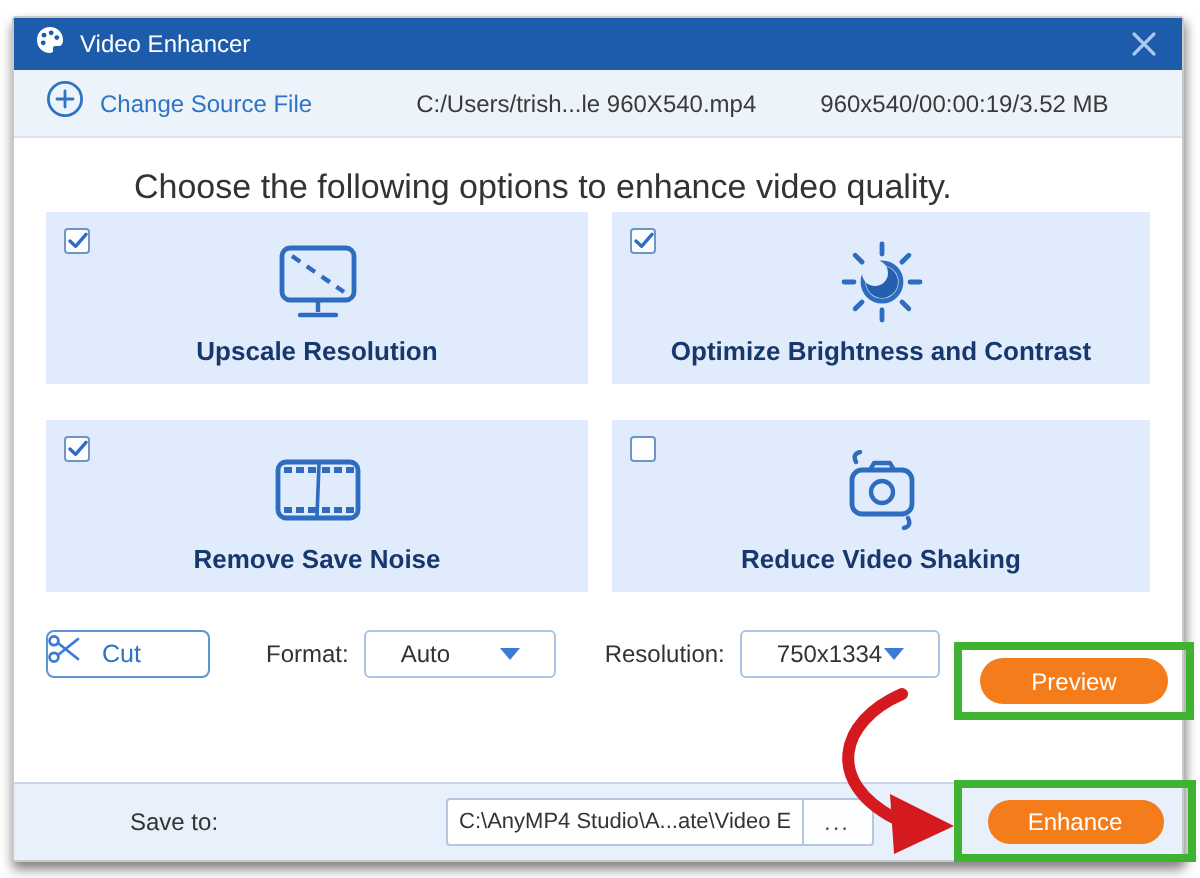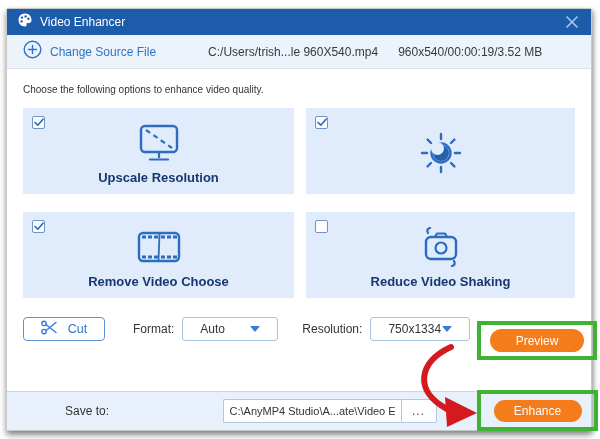--- a/index.html
+++ b/index.html
@@ -15,36 +15,36 @@
   .titlebar { height:26px; background:#1d5bab; display:flex; align-items:center; padding:8px 10px; }
   .titlebar .app-title { color:#ffffff; font-size:12px; margin-left:7px; }
   .titlebar .spacer { flex:1; }
   .close-btn { width:18px; height:18px; display:flex; align-items:center; justify-content:center; cursor:pointer; }
 
   
   .header { height:34px; background:#edf3fb; border-bottom:1px solid #d9e2ee; display:flex; align-items:center; padding:4px 16px; }
   .change-source { display:flex; align-items:center; cursor:pointer; }
   .change-source span.lbl { color:#2e74c4; font-size:12px; margin-left:8px; }
   .file-path { font-size:12px; color:#3a3a3a; margin-left:52px; }
-  .file-info { font-size:12px; color:#3a3a3a; margin-left:20px; }
+  .file-info { font-size:12px; color:#3a3a3a; margin-left:32px; }
 
   
   .main { padding:0 16px; }
-  .instruction { margin-top:15px; font-size:10px; color:#333; }
-  .cards { margin-top:13px; display:grid; grid-template-columns:271px 1fr; column-gap:12px; row-gap:18px; }
+  .instruction { margin-top:15px; font-size:17px; color:#333;margin-left:44px; }
+  .cards { margin-top:2px; display:grid; grid-template-columns:271px 1fr; column-gap:12px; row-gap:18px; }
   .card { background:#e0ebfb; min-height:86px; position:relative; display:flex; flex-direction:column; align-items:center; justify-content:center; padding-top:4px; }
   .card .cbx { position:absolute; left:9px; top:8px; width:13px; height:13px; background:#fdfeff; border:1px solid #6f95c5; border-radius:2px; display:flex; align-items:center; justify-content:center; cursor:pointer; }
   .card .cbx svg { visibility:hidden; }
   .card .cbx.checked svg { visibility:visible; }
   .card .icon-wrap { height:42px; display:flex; align-items:center; justify-content:center; }
   .card .card-label { margin-top:6px; font-size:13px; font-weight:bold; color:#16386e; }
 
   
   .toolbar { margin-top:18px; display:flex; align-items:center; height:26px; position:relative; }
-  .cut-btn { width:82px; height:24px; background:#fff; border:1px solid #5b95d5; border-radius:4px; display:flex; align-items:center; justify-content:center; gap:10px; cursor:pointer; }
+  .cut-btn { width:82px; height:24px; background:#fff; border:1px solid #5b95d5; border-radius:4px; display:flex; align-items:center; gap:10px; cursor:pointer; }
   .cut-btn .cut-label { color:#2e74c4; font-size:12.5px; }
   .tb-label { font-size:12px; color:#333;text-align:center; }
   .lbl-format { margin-left:28px; }
   .lbl-res { margin-left:24px; }
   .select { height:24px; background:#ffffff; border:1px solid #a9c4e4; border-radius:3px; display:flex; align-items:center; padding:0 17px; margin-left:8px; cursor:pointer; }
   .select .sel-val { font-size:12px; color:#333; }
   .sel-format { width:96px; }
   .sel-res { width:100px; }
   .select .tri { margin-left:auto; width:0; height:0; border-left:5px solid transparent; border-right:5px solid transparent; border-top:6px solid #3a7bd5; }
 
@@ -141,20 +141,21 @@
               <path d="M7.6 7.6 L11 11"></path>
                 <path d="M31 31 L34.4 34.4"></path>
                 <path d="M34.4 7.6 L31 11"></path>
                 <path d="M11 31 L7.6 34.4"></path>
             </g>
             <circle cx="21" cy="21" r="9.5" fill="none" stroke="#2e6cc0" stroke-width="2.4"></circle>
             <circle cx="21" cy="21" r="8" fill="#2460ae"></circle>
             <circle cx="17.5" cy="16.5" r="6.5" fill="#e0ebfb"></circle>
           </svg>
         </span>
+        <span class="card-label">Optimize Brightness and Contrast</span>
       </div>
 
       <div class="card">
         <span class="cbx checked">
           <svg width="10" height="9" viewBox="0 0 10 9">
               <path d="M1 4.5 L3.8 7.2 L9 1.2" fill="none" stroke="#2f6cc4" stroke-width="1.7" stroke-linecap="round" stroke-linejoin="round"></path>
             </svg>
         </span>
         <span class="icon-wrap">
           <svg width="44" height="32" viewBox="0 0 44 32">
@@ -169,21 +170,21 @@
                 <rect x="36" y="4.5" width="4" height="3"></rect>
               <rect x="5" y="24.5" width="4" height="3"></rect>
                 <rect x="11" y="24.5" width="4" height="3"></rect>
                 <rect x="17" y="24.5" width="4" height="3"></rect>
                 <rect x="24" y="24.5" width="4" height="3"></rect>
                 <rect x="30" y="24.5" width="4" height="3"></rect>
                 <rect x="36" y="24.5" width="4" height="3"></rect>
             </g>
           </svg>
         </span>
-        <span class="card-label">Remove Video Choose</span>
+        <span class="card-label">Remove Save Noise</span>
       </div>
 
       <div class="card">
         <span class="cbx">
           <svg width="10" height="9" viewBox="0 0 10 9">
               <path d="M1 4.5 L3.8 7.2 L9 1.2" fill="none" stroke="#2f6cc4" stroke-width="1.7" stroke-linecap="round" stroke-linejoin="round"></path>
             </svg>
         </span>
         <span class="icon-wrap">
           <svg width="46" height="40" viewBox="0 0 46 40">

